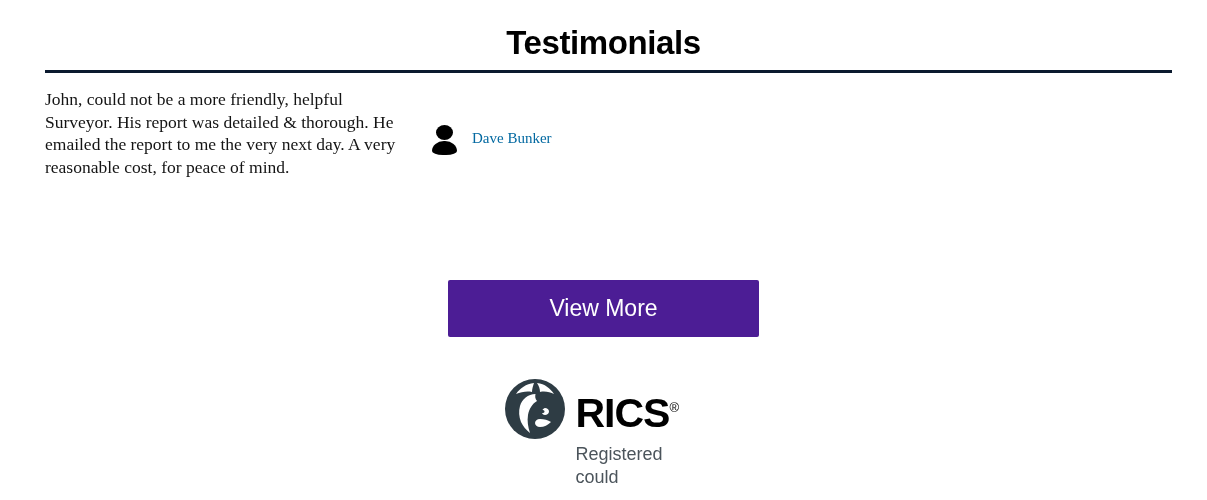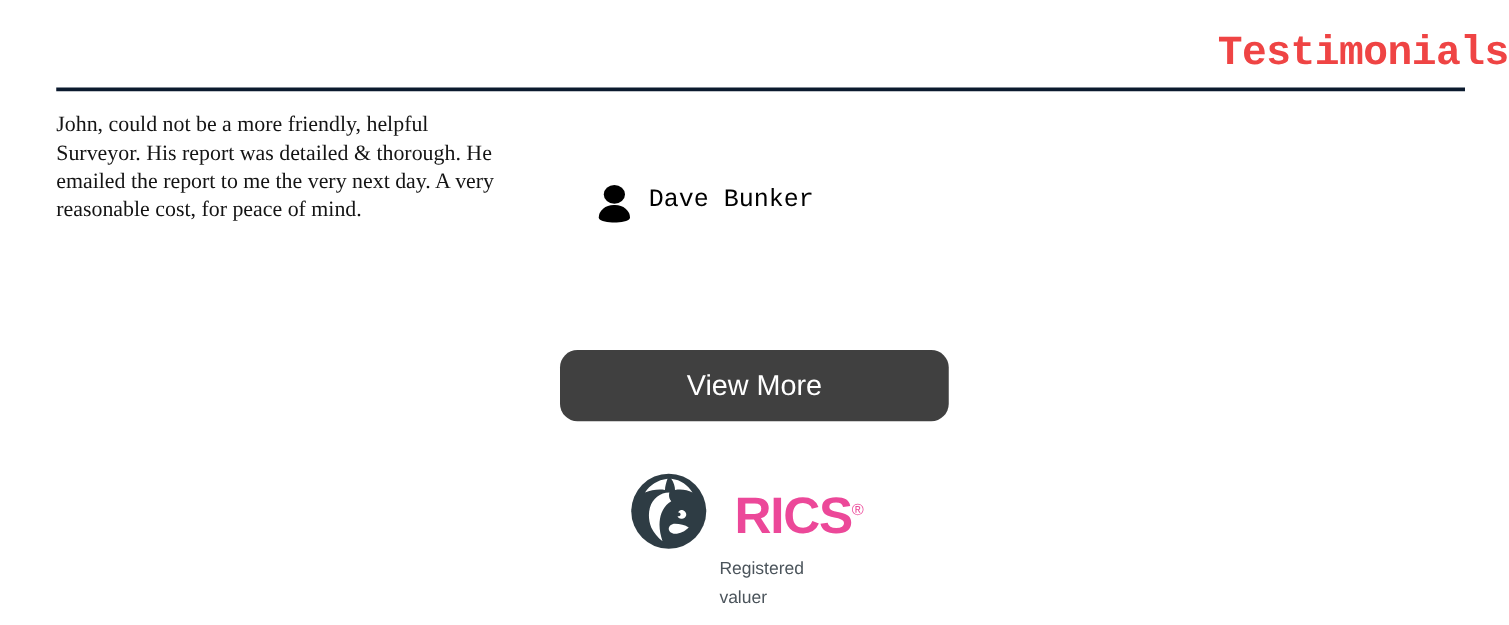--- a/index.html
+++ b/index.html
@@ -15,47 +15,46 @@
     font-family: "Liberation Serif", serif;
     color: #111111;
   }
 
   
   .section-title {
     position: absolute;
     left: 0;
     top: 22px;
     width: 1207px;
-    text-align: right;
-    font-family: Liberation Mono, monospace;
+    text-align: center;
+    font-family: Liberation Sans, sans-serif;
     font-weight: bold;
     font-size: 33px;
     letter-spacing: -0.4px;
-    color: #ef4444;
+    color: #000000;
     line-height: 42px;
   }
 
   .title-rule {
     position: absolute;
     left: 45px;
     top: 70px;
     width: 1127px;
     height: 3px;
     background: #0b1a2e;
   }
 
   
   .testimonials {
     position: absolute;
     left: 45px;
     top: 88px;
     width: 1127px;
     display: flex;
-    align-items: flex-end;
-    gap: 47px;
+    align-items: center;
   }
   .testimonial {
     width: 387px;
     flex: 0 0 387px;
     box-sizing: border-box;
     padding-right: 18px;
   }
   .testimonial .quote {
     font-family: "Liberation Serif", serif;
     font-size: 17.5px;
@@ -88,45 +87,45 @@
   .avatar .body {
     position: absolute;
     left: 0px;
     top: 18px;
     width: 25px;
     height: 14px;
     background: #000000;
     border-radius: 50% 50% 45% 45% / 75% 75% 30% 30%;
   }
   .author-name {
-    font-family: Liberation Mono, monospace;
-    font-size: 20px;
+    font-family: Liberation Serif, serif;
+    font-size: 15px;
     line-height: 20px;
-    color: #000000;
+    color: #0369a1;
   }
 
   
   .view-more-wrap {
     position: absolute;
     left: 0;
     top: 280px;
     width: 1207px;
     text-align: center;
   }
   .view-more-btn {
     display: inline-block;
     width: 311px;
     height: 57px;
     line-height: 57px;
-    background: #404040;
+    background: #4c1d95;
     color: #ffffff;
     font-family: "Liberation Sans", sans-serif;
     font-size: 23px;
     border: none;
-    border-radius: 14px;
+    border-radius: 2px;
     text-align: center;
     padding: 0;
     cursor: pointer;
     box-sizing: border-box;
   }
 
   
   .rics-block {
     position: absolute;
     left: 0;
@@ -149,35 +148,34 @@
     width: 62px;
     height: 62px;
     flex: 0 0 62px;
     margin-right: 10px;
   }
   .rics-wordmark {
     font-family: "Liberation Sans", sans-serif;
     font-weight: bold;
     font-size: 41px;
     letter-spacing: -1px;
-    color: #ec4899;
+    color: #000000;
     line-height: 44px;
     position: relative;
     top: 1px;
-    margin-left: 12px;
   }
   .rics-reg {
     font-size: 13px;
     vertical-align: super;
     font-weight: normal;
     letter-spacing: 0;
   }
   .rics-caption {
     font-family: "Liberation Sans", sans-serif;
-    font-size: 14px;
+    font-size: 18px;
     line-height: 23px;
     color: #4b545b;
     margin-left: 72px;
     margin-top: 3px;
     width: 110px;
   }
 </style>
 </head>
 <body>
 
@@ -222,16 +220,16 @@
             <path d="M41 30 C43 30 45 31.5 45 33.5 C45 35.5 43 37 41 37 C39.5 37 38.5 36 38 35
                      C39.5 35 40.5 34.5 40.5 33.5 C40.5 32.5 39.5 32 38.5 32 C39 31 40 30 41 30 Z"></path>
             <path d="M36 41 C40 41 44 42 47 44 C44 47 40 49 36 49 C33 49 31 47 31 45 C31 43 33 41 36 41 Z"></path>
           </g>
         </svg>
       </span>
       <span class="rics-wordmark"><span>RICS</span><span class="rics-reg">®</span></span>
     </div>
     <div class="rics-caption">
       <div>Registered</div>
-      <div>valuer</div>
+      <div>could</div>
     </div>
   </div>
 </div>
 
 </body></html>

